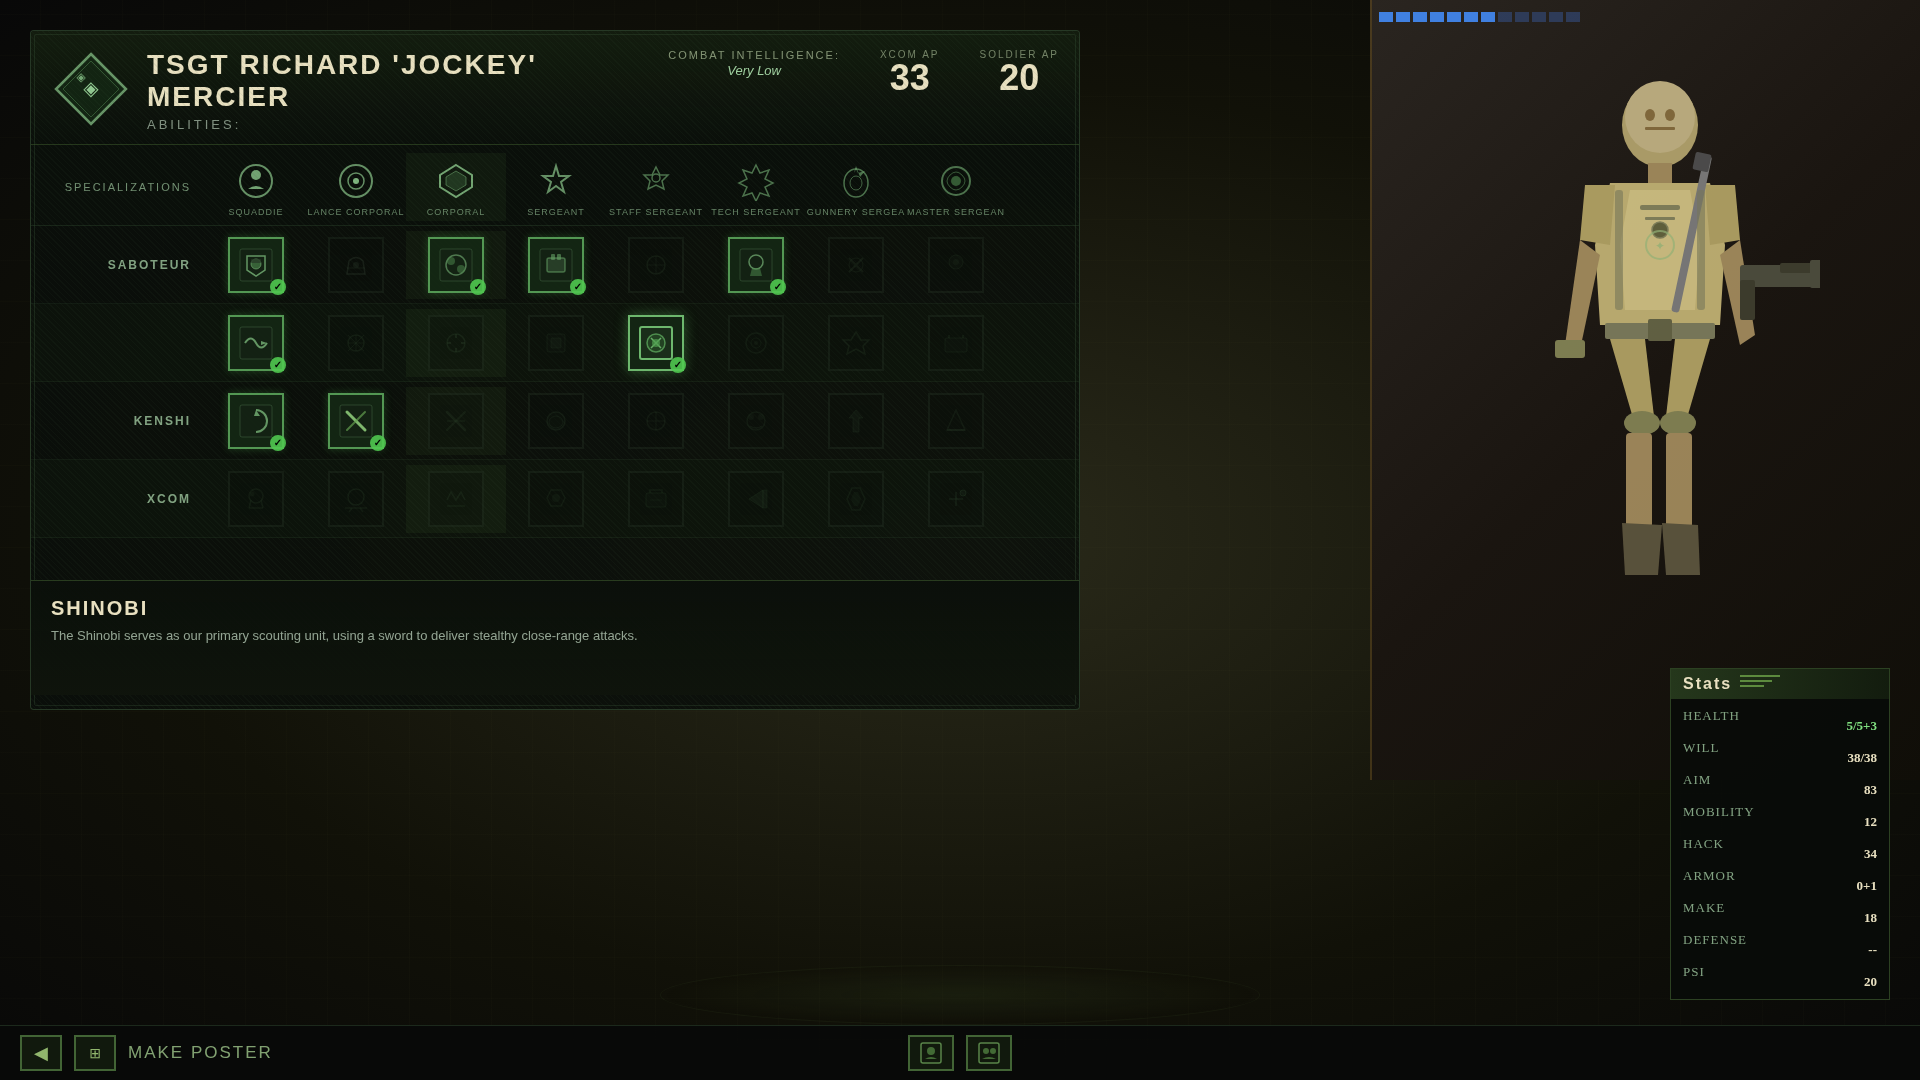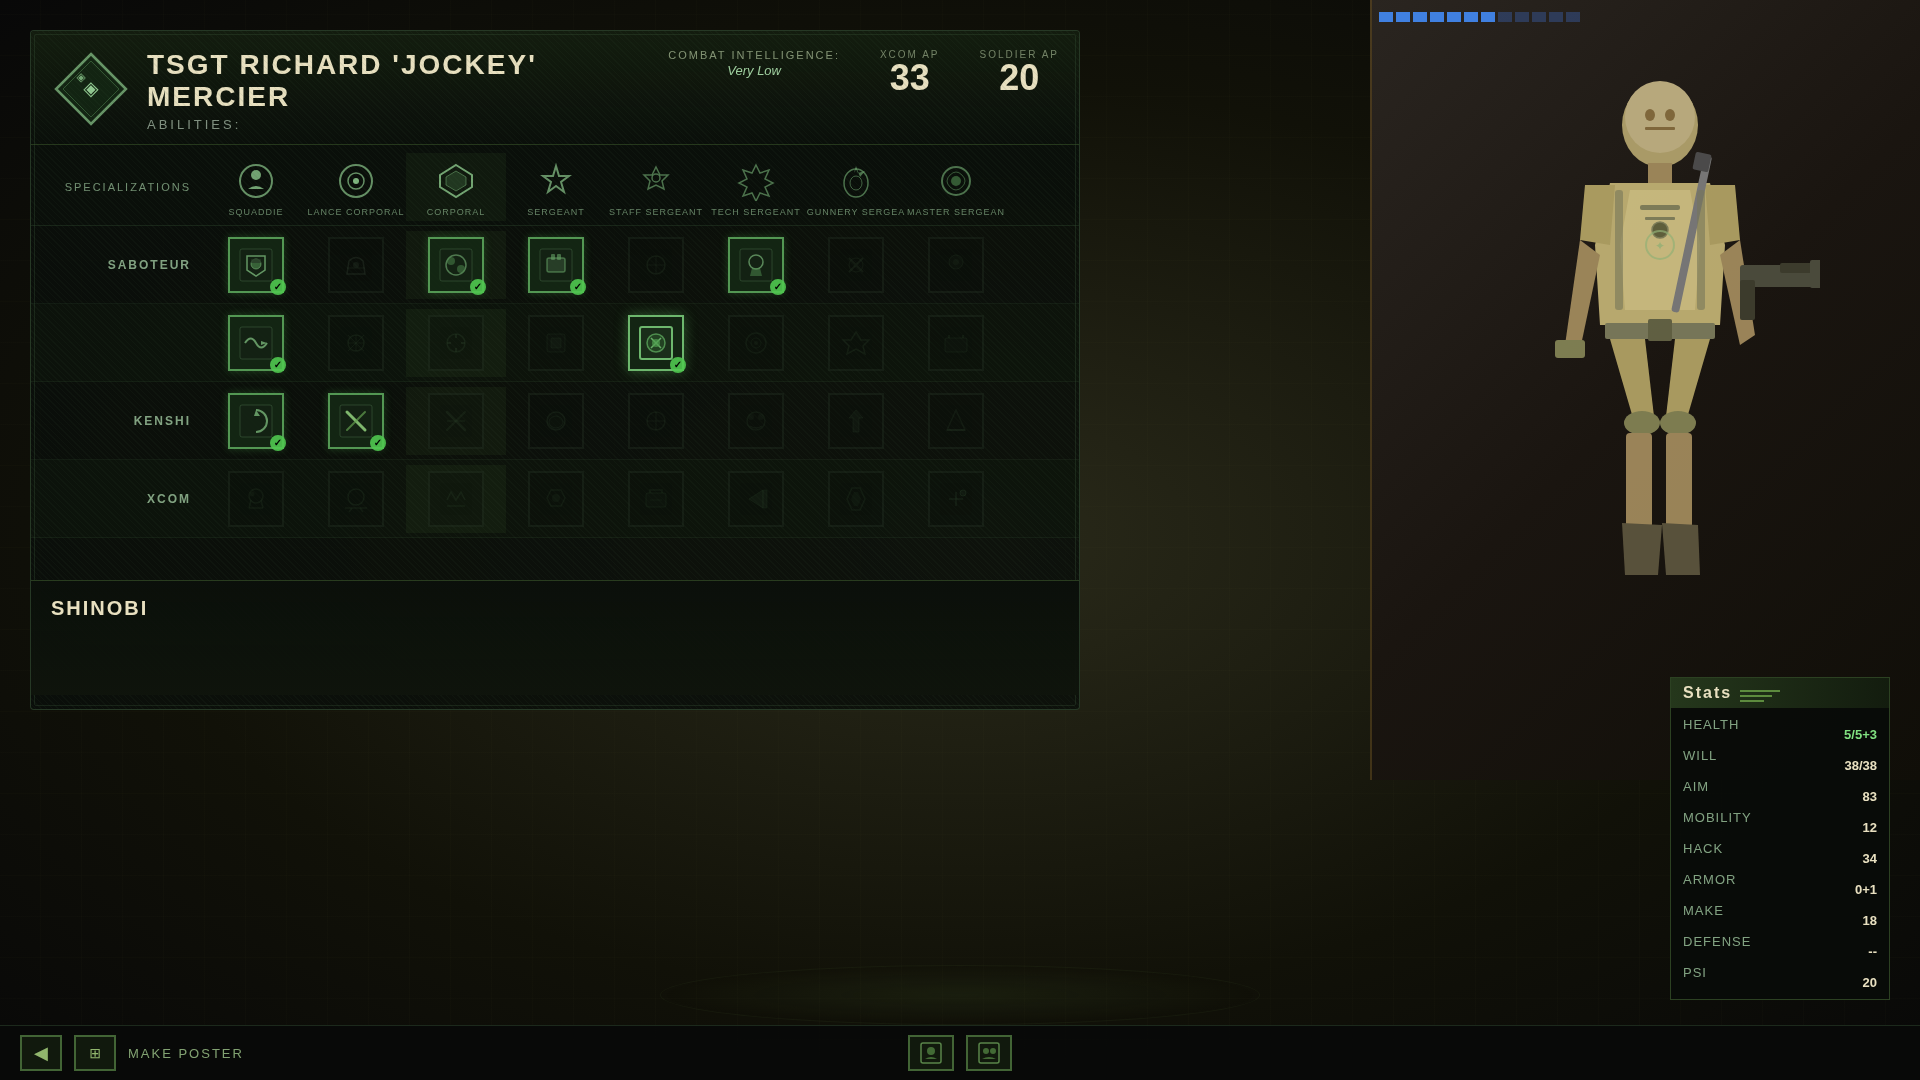--- a/index.html
+++ b/index.html
@@ -317,21 +317,21 @@
       width: 220px;
       background: rgba(8,12,8,0.95);
       border: 1px solid rgba(80,120,60,0.5);
       padding: 0;
     }
 
     .stats-header {
       background: linear-gradient(90deg, rgba(40,60,30,0.9), rgba(20,30,15,0.9));
       padding: 6px 12px;
       display: flex;
-      align-items: flex-end;
+      align-items: flex-start;
       gap: 8px;
     }
 
     .stats-title {
       font-size: 16px;
       font-weight: bold;
       color: #e8e0c0;
       letter-spacing: 2px;
     }
 
@@ -346,20 +346,21 @@
     .stats-line {
       height: 3px;
       background: rgba(120,180,80,0.7);
     }
 
     .stats-line:nth-child(2) { width: 80%; }
     .stats-line:nth-child(3) { width: 60%; }
 
     .stats-table {
       padding: 6px 0;
+      font-family: Liberation Serif, serif;
     }
 
     .stat-row {
       display: flex;
       justify-content: space-between;
       padding: 3px 12px;
       font-size: 13px;
     }
 
     .stat-name {
@@ -410,21 +411,21 @@
       background: rgba(20,30,15,0.8);
       display: flex;
       align-items: center;
       justify-content: center;
       cursor: pointer;
       color: rgba(160,200,120,0.9);
       font-size: 14px;
     }
 
     .poster-label {
-      font-size: 13px;
+      font-size: 17px;
       color: rgba(160,200,140,0.8);
       letter-spacing: 2px;
     }
 
     .btn-nav {
       width: 46px;
       height: 36px;
       border: 2px solid rgba(100,150,80,0.6);
       background: rgba(20,30,15,0.8);
       display: flex;
@@ -1089,20 +1090,21 @@
           </div>
         </div>
 
       </div>
     </div>
 
   </div>
 
   <div class="description-panel">
     <div class="desc-title">SHINOBI</div>
+    <div class="desc-text">The Shinobi serves as our primary scouting unit, using a sword to deliver stealthy close-range attacks.</div>
   </div>
 
 </div>
 
 <div class="stats-panel" style="right: 30px; bottom: 80px;">
   <div class="stats-header">
     <div class="stats-title">Stats</div>
     <div class="stats-lines">
       <div class="stats-line"></div>
       <div class="stats-line"></div>

